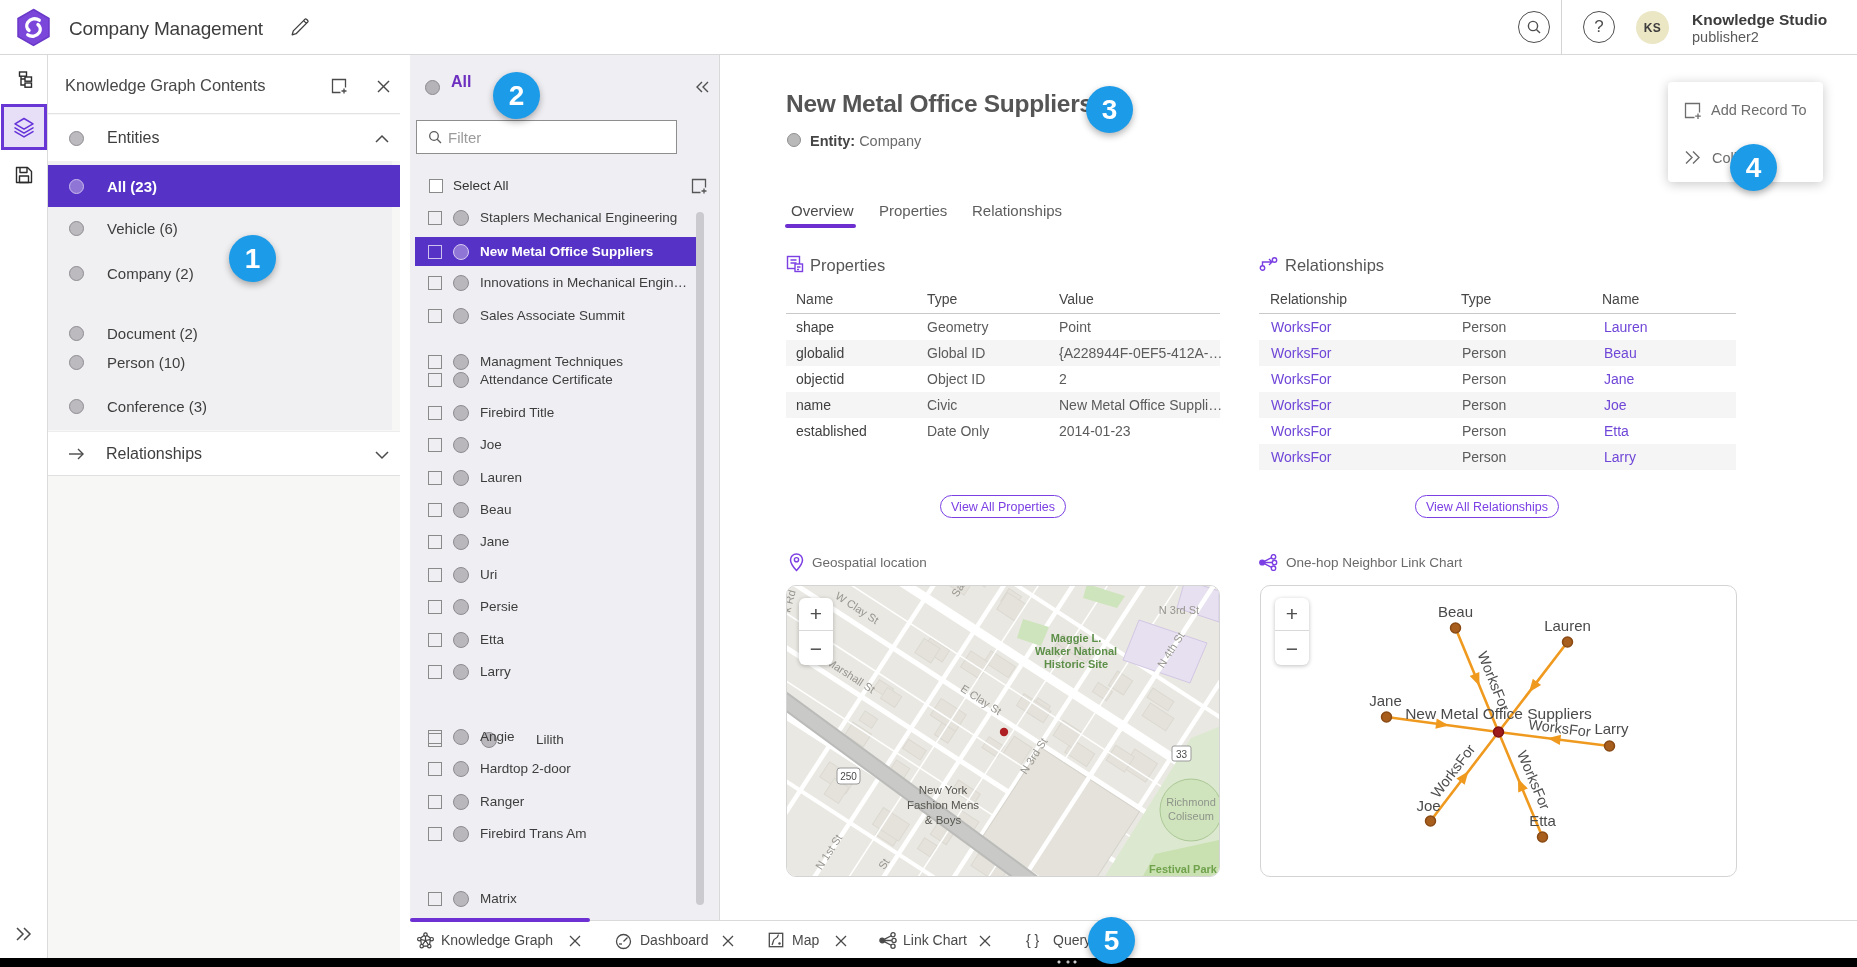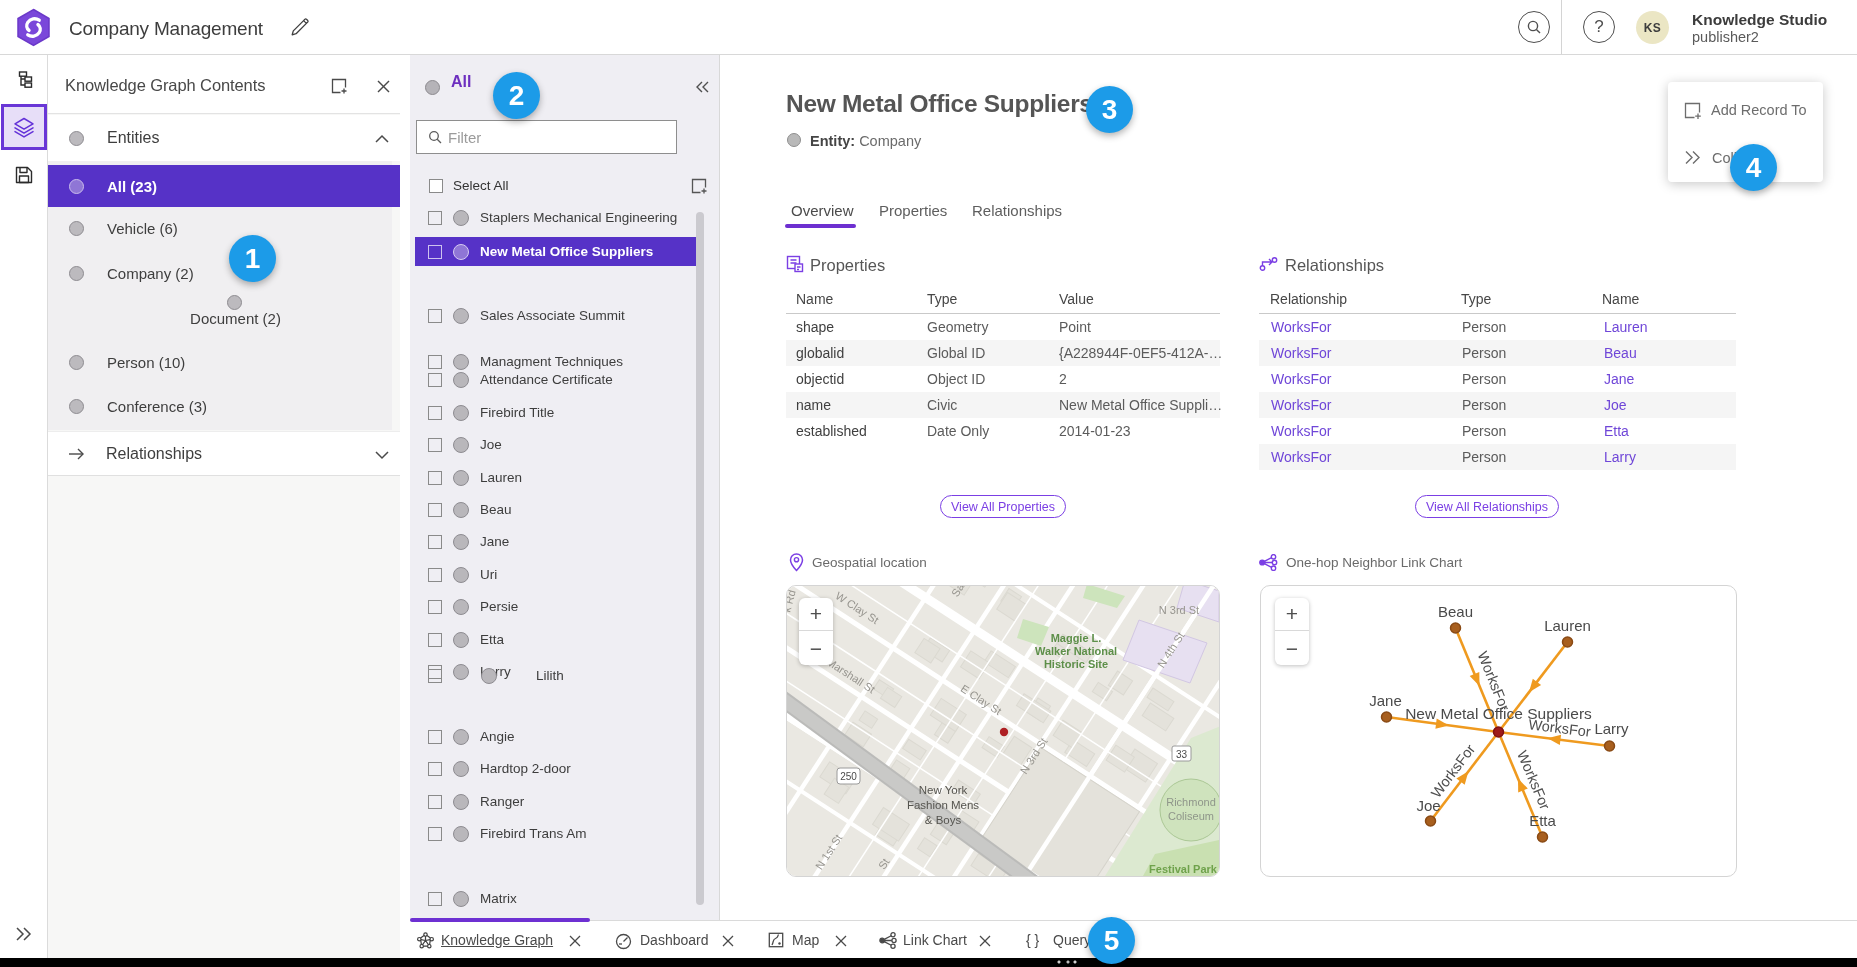--- a/index.html
+++ b/index.html
@@ -175,21 +175,21 @@
         <div class="lbl">All (23)</div>
     </div>
     <div class="p1row" style="top:45px;">
         <div class="gcirc"></div>
         <div class="lbl">Vehicle (6)</div>
       </div>
     <div class="p1row" style="top:90px;">
         <div class="gcirc"></div>
         <div class="lbl">Company (2)</div>
       </div>
-    <div class="p1row" style="top:134px;flex-direction:column;">
+    <div class="p1row" style="top:150px;">
         <div class="gcirc"></div>
         <div class="lbl">Document (2)</div>
       </div>
     <div class="p1row" style="top:179px;">
         <div class="gcirc"></div>
         <div class="lbl">Person (10)</div>
       </div>
     <div class="p1row" style="top:223px;">
         <div class="gcirc"></div>
         <div class="lbl">Conference (3)</div>
@@ -240,20 +240,25 @@
   <div class="p2row" style="top:148px;">
       <div class="cbx"></div>
       <div class="p2c"></div>
       <div class="lbl">Staplers Mechanical Engineering</div>
     </div>
   <div class="p2row p2sel" style="top:182px;">
       <div class="cbx"></div>
       <div class="p2c"></div>
       <div class="lbl">New Metal Office Suppliers</div>
     </div>
+  <div class="p2row" style="top:213px;">
+      <div class="cbx"></div>
+      <div class="p2c"></div>
+      <div class="lbl">Innovations in Mechanical Engin…</div>
+    </div>
   <div class="p2row" style="top:246px;">
       <div class="cbx"></div>
       <div class="p2c"></div>
       <div class="lbl">Sales Associate Summit</div>
     </div>
   <div class="p2row" style="top:292px;">
       <div class="cbx"></div>
       <div class="p2c"></div>
       <div class="lbl">Managment Techniques</div>
     </div>
@@ -300,21 +305,21 @@
   <div class="p2row" style="top:570px;">
       <div class="cbx"></div>
       <div class="p2c"></div>
       <div class="lbl">Etta</div>
     </div>
   <div class="p2row" style="top:602px;">
       <div class="cbx"></div>
       <div class="p2c"></div>
       <div class="lbl">Larry</div>
     </div>
-  <div class="p2row" style="top:606px;gap:28px;">
+  <div class="p2row" style="top:670px;gap:28px;">
       <div class="cbx"></div>
       <div class="p2c"></div>
       <div class="lbl">Lilith</div>
     </div>
   <div class="p2row" style="top:667px;">
       <div class="cbx"></div>
       <div class="p2c"></div>
       <div class="lbl">Angie</div>
     </div>
   <div class="p2row" style="top:699px;">
@@ -600,21 +605,21 @@
 <svg class="abs" style="left:417px; top:932px;" width="17" height="17" viewBox="0 0 17 17">
   <g fill="none" stroke="#3f3f3f" stroke-width="1.2">
     <circle cx="8.5" cy="2.6" r="1.7"></circle>
       <circle cx="2.3" cy="7.2" r="1.7"></circle>
       <circle cx="14.7" cy="7.2" r="1.7"></circle>
       <circle cx="4.7" cy="14.2" r="1.7"></circle>
       <circle cx="12.3" cy="14.2" r="1.7"></circle>
     <path d="M8.5 4.3 L8.5 8.5 M8.5 8.5 L3.9 7.6 M8.5 8.5 L13.1 7.6 M8.5 8.5 L5.4 12.9 M8.5 8.5 L11.6 12.9 M3.8 8.6 L4.4 12.6 M13.2 8.6 L12.6 12.6 M7 3.4 L3.6 5.9 M10 3.4 L13.4 5.9 M6.4 14.2 L10.6 14.2"></path>
   </g>
 </svg>
-<div class="abs tabtxt" style="left:441px;text-decoration:underline;">Knowledge Graph</div>
+<div class="abs tabtxt" style="left:441px;">Knowledge Graph</div>
 <svg class="abs tabx" style="left:569px;" width="12" height="12" viewBox="0 0 12 12">
     <g stroke="#4a4a4a" stroke-width="1.3">
       <line x1="1" y1="1" x2="11" y2="11"></line>
       <line x1="11" y1="1" x2="1" y2="11"></line>
     </g>
   </svg>
 
 <svg class="abs" style="left:615px; top:933px;" width="17" height="17" viewBox="0 0 17 17">
   <g fill="none" stroke="#4a4a4a" stroke-width="1.3">
     <circle cx="8.5" cy="8.5" r="7"></circle>

